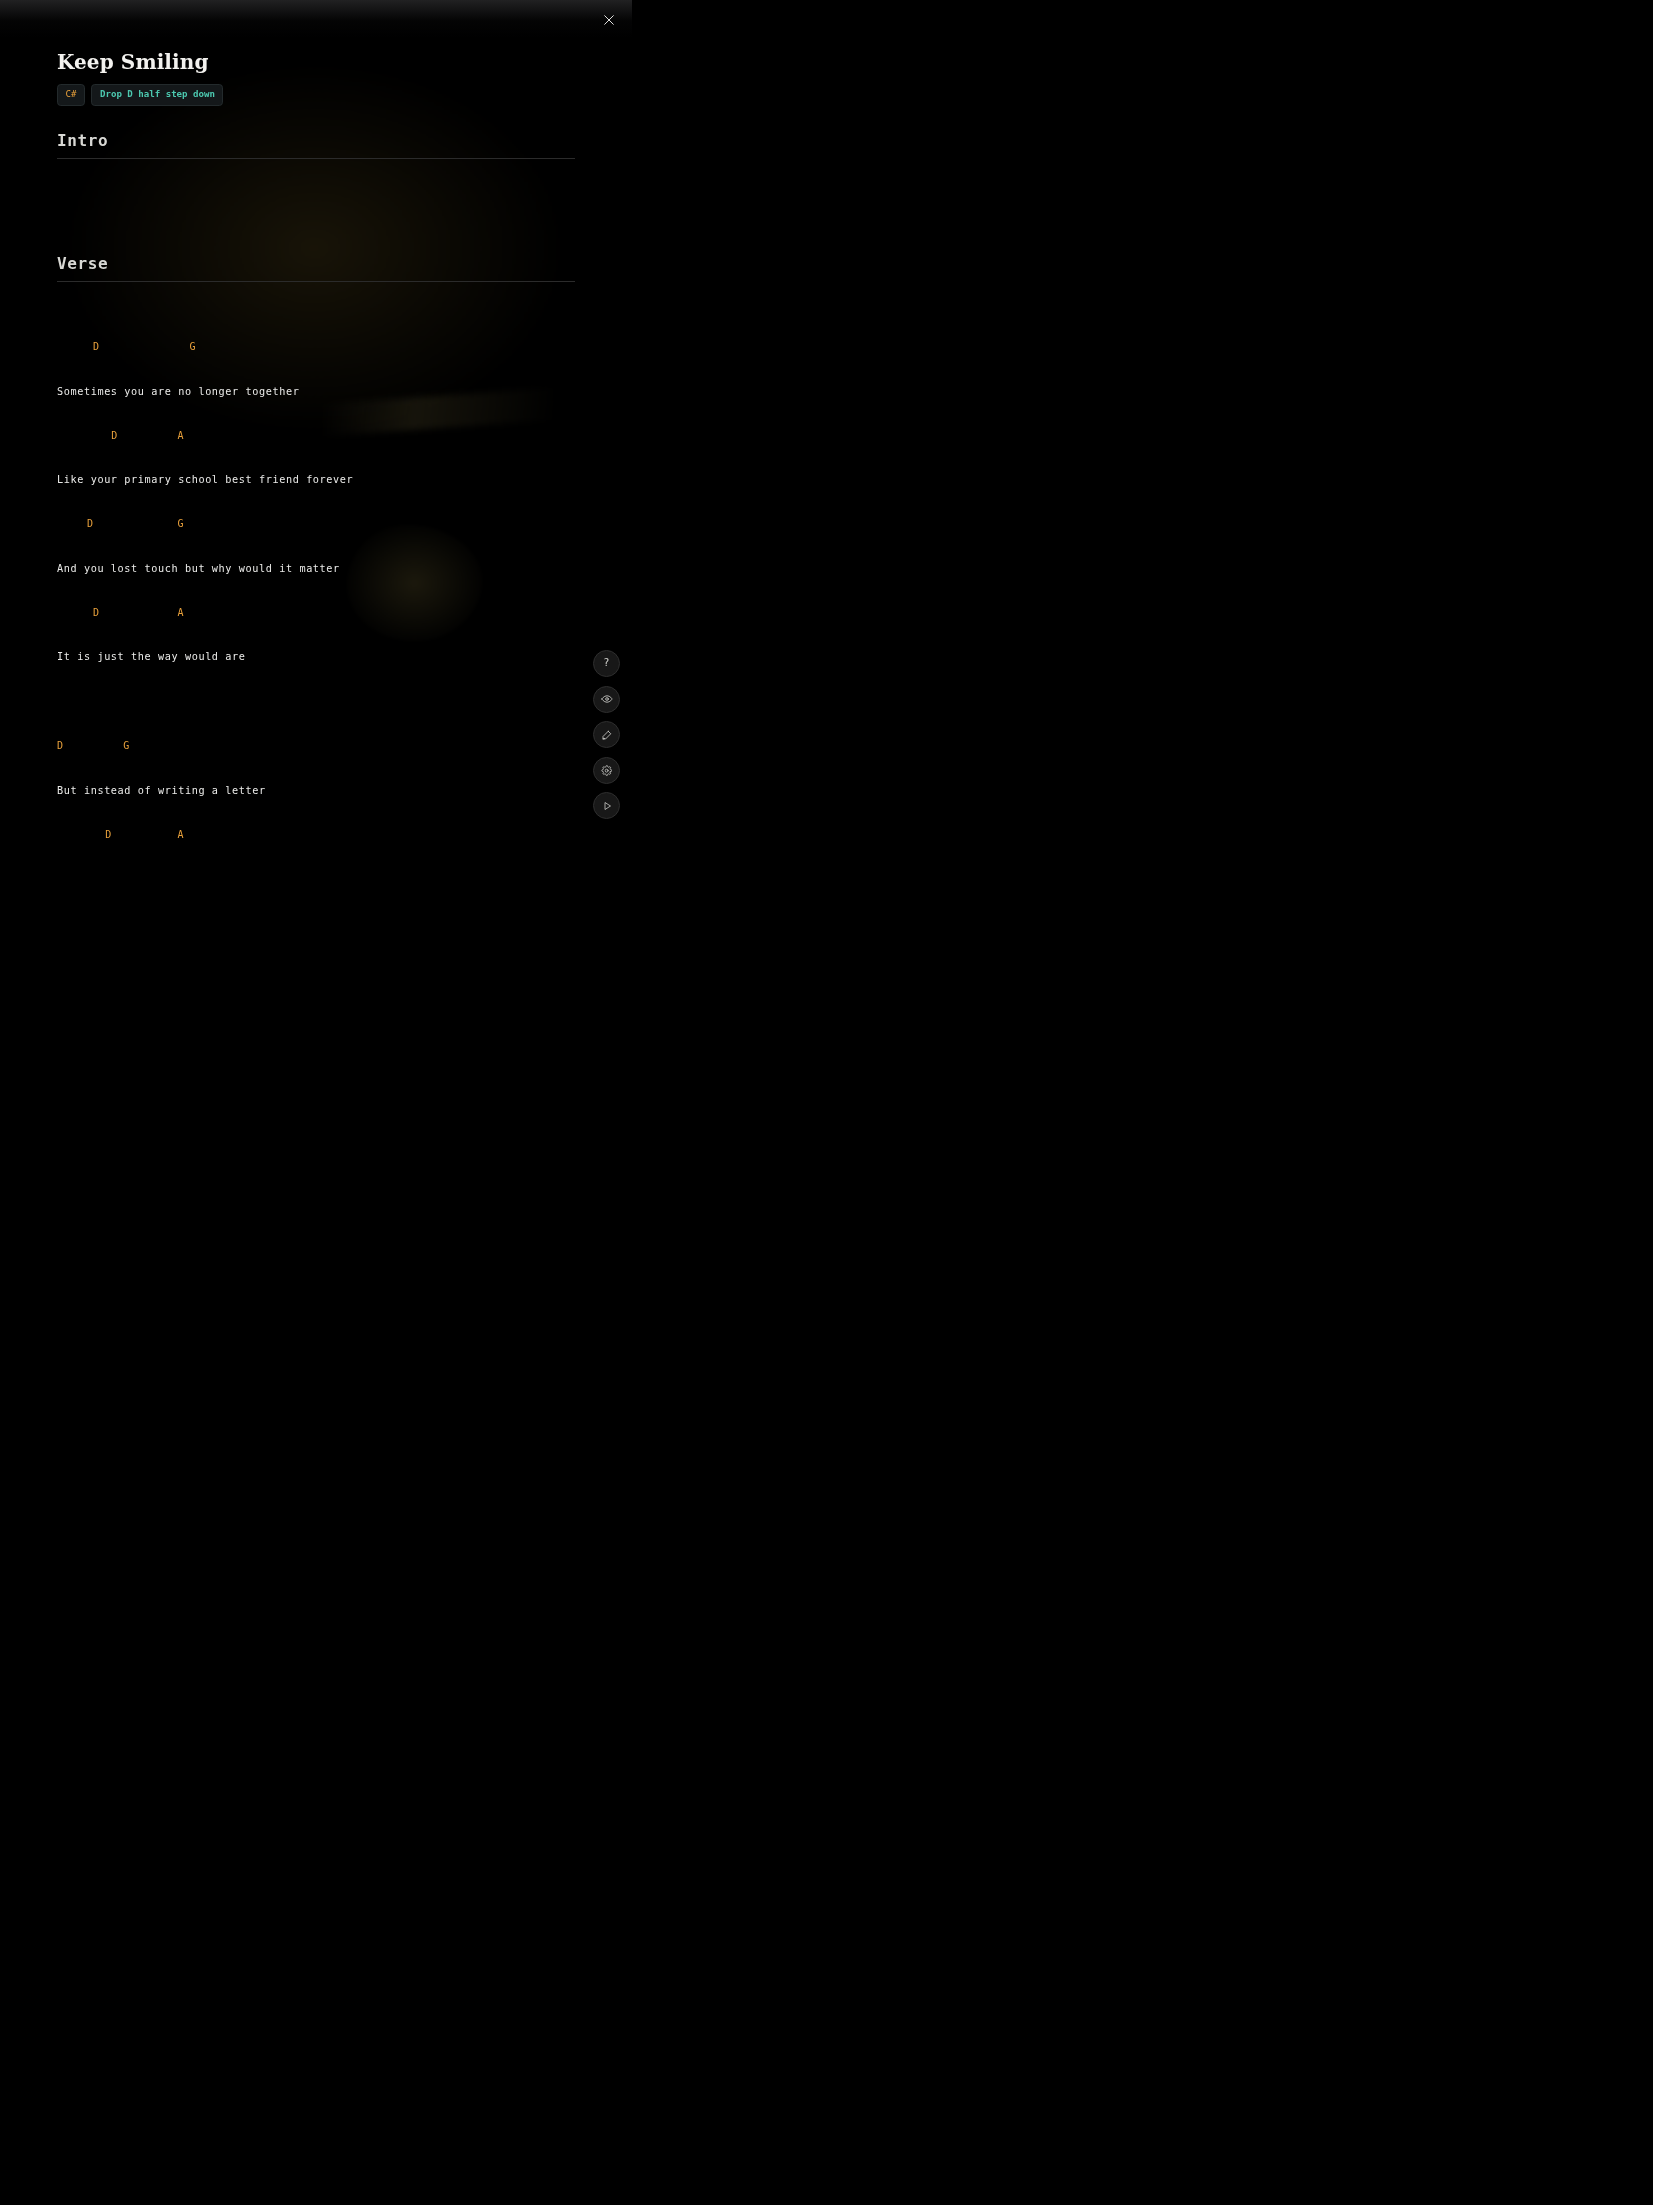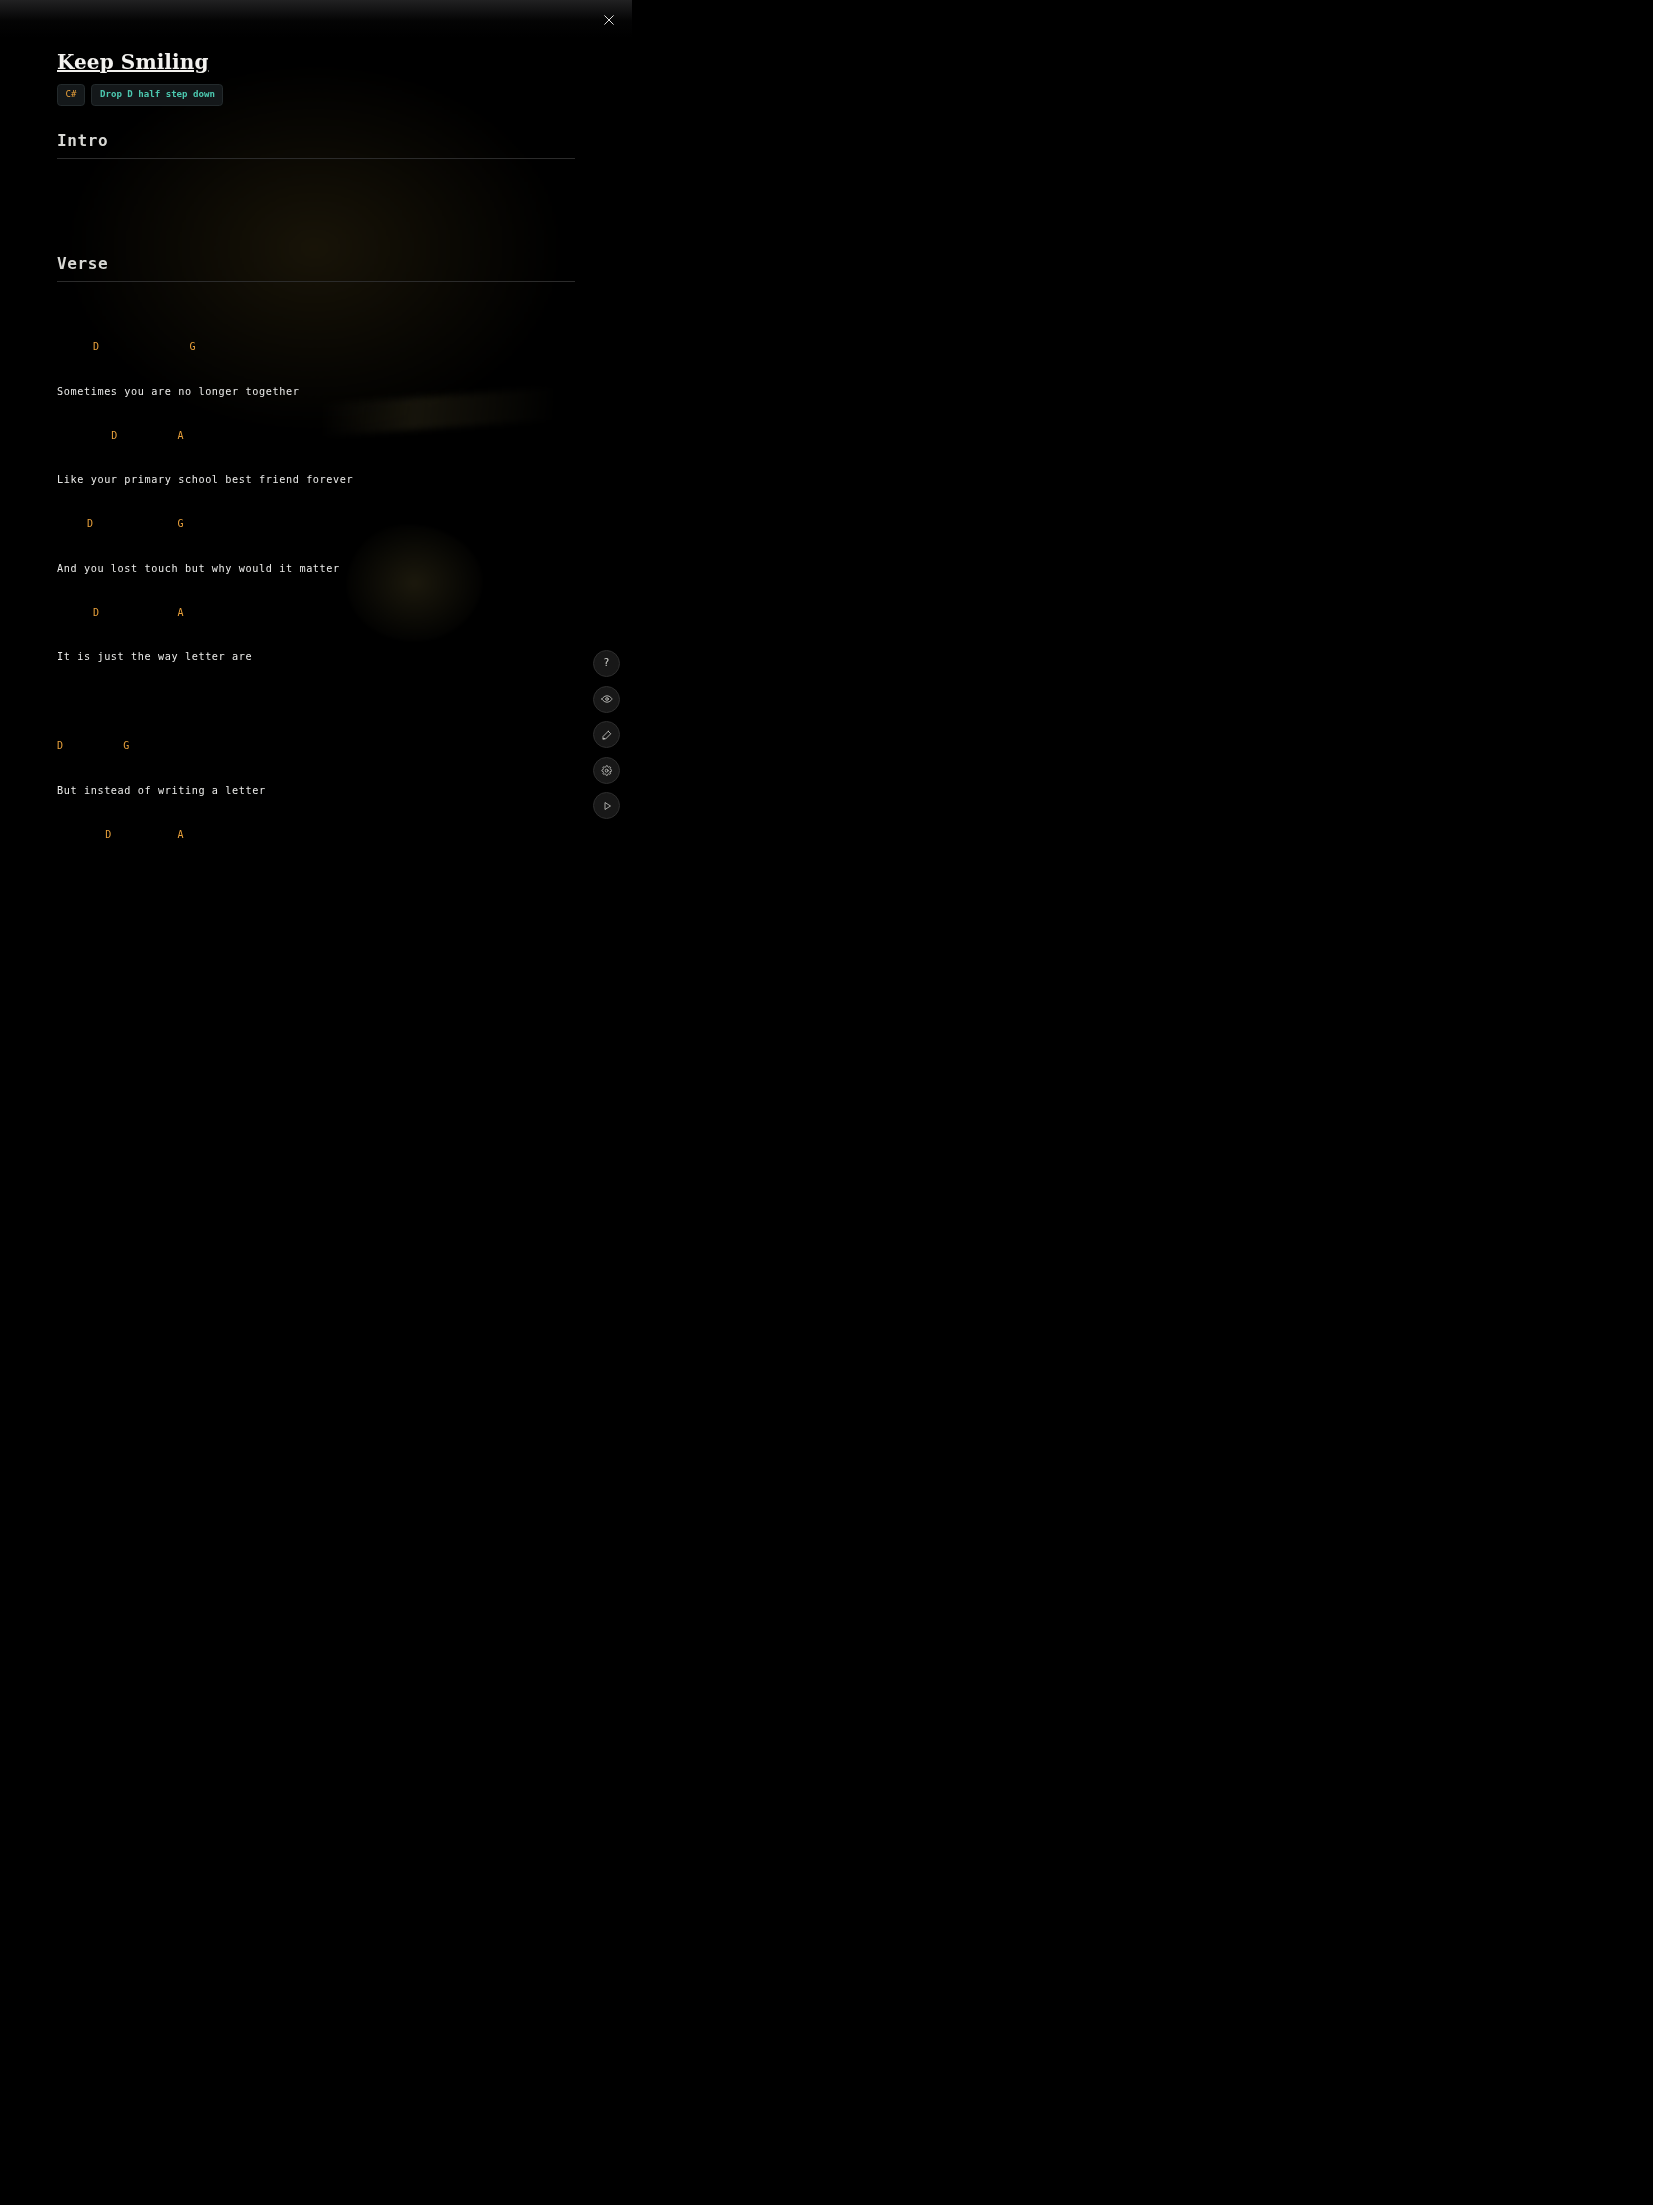--- a/index.html
+++ b/index.html
@@ -75,21 +75,20 @@
     z-index: 5;
   }
   .song-title {
     font-family: "DejaVu Serif", serif;
     font-size: 20px;
     font-weight: 700;
     letter-spacing: 0.1px;
     color: #f3f2ef;
     margin: 0 0 10.8px 0;
     line-height: 1.1;
-    text-decoration: underline;
   }
   .badges {
     display: flex;
     align-items: center;
     gap: 6.5px;
     margin-bottom: 25px;
   }
   .badge {
     font-family: "DejaVu Sans Mono", monospace;
     font-size: 9.1px;
@@ -213,21 +212,21 @@
     <div class="section-head">Verse</div>
     <div class="section-rule"></div>
     <div class="section-body">
       <div class="chordline">      D               G</div>
       <div class="lyricline">Sometimes you are no longer together</div>
       <div class="chordline">         D          A</div>
       <div class="lyricline">Like your primary school best friend forever</div>
       <div class="chordline">     D              G</div>
       <div class="lyricline">And you lost touch but why would it matter</div>
       <div class="chordline">      D             A</div>
-      <div class="lyricline">It is just the way letter are</div>
+      <div class="lyricline">It is just the way would are</div>
       <div class="stanza-gap"></div>
       <div class="chordline">D          G</div>
       <div class="lyricline">But instead of writing a letter</div>
       <div class="chordline">        D           A</div>
       <div class="lyricline">Well you make the call by closing the chapter</div>
       <div class="chordline">   D           G</div>
       <div class="lyricline">I know it's hard changing your patterns</div>
       <div class="chordline">       D        A</div>
       <div class="lyricline">But it will take you far</div>
       <div class="chordline">    D        A</div>

